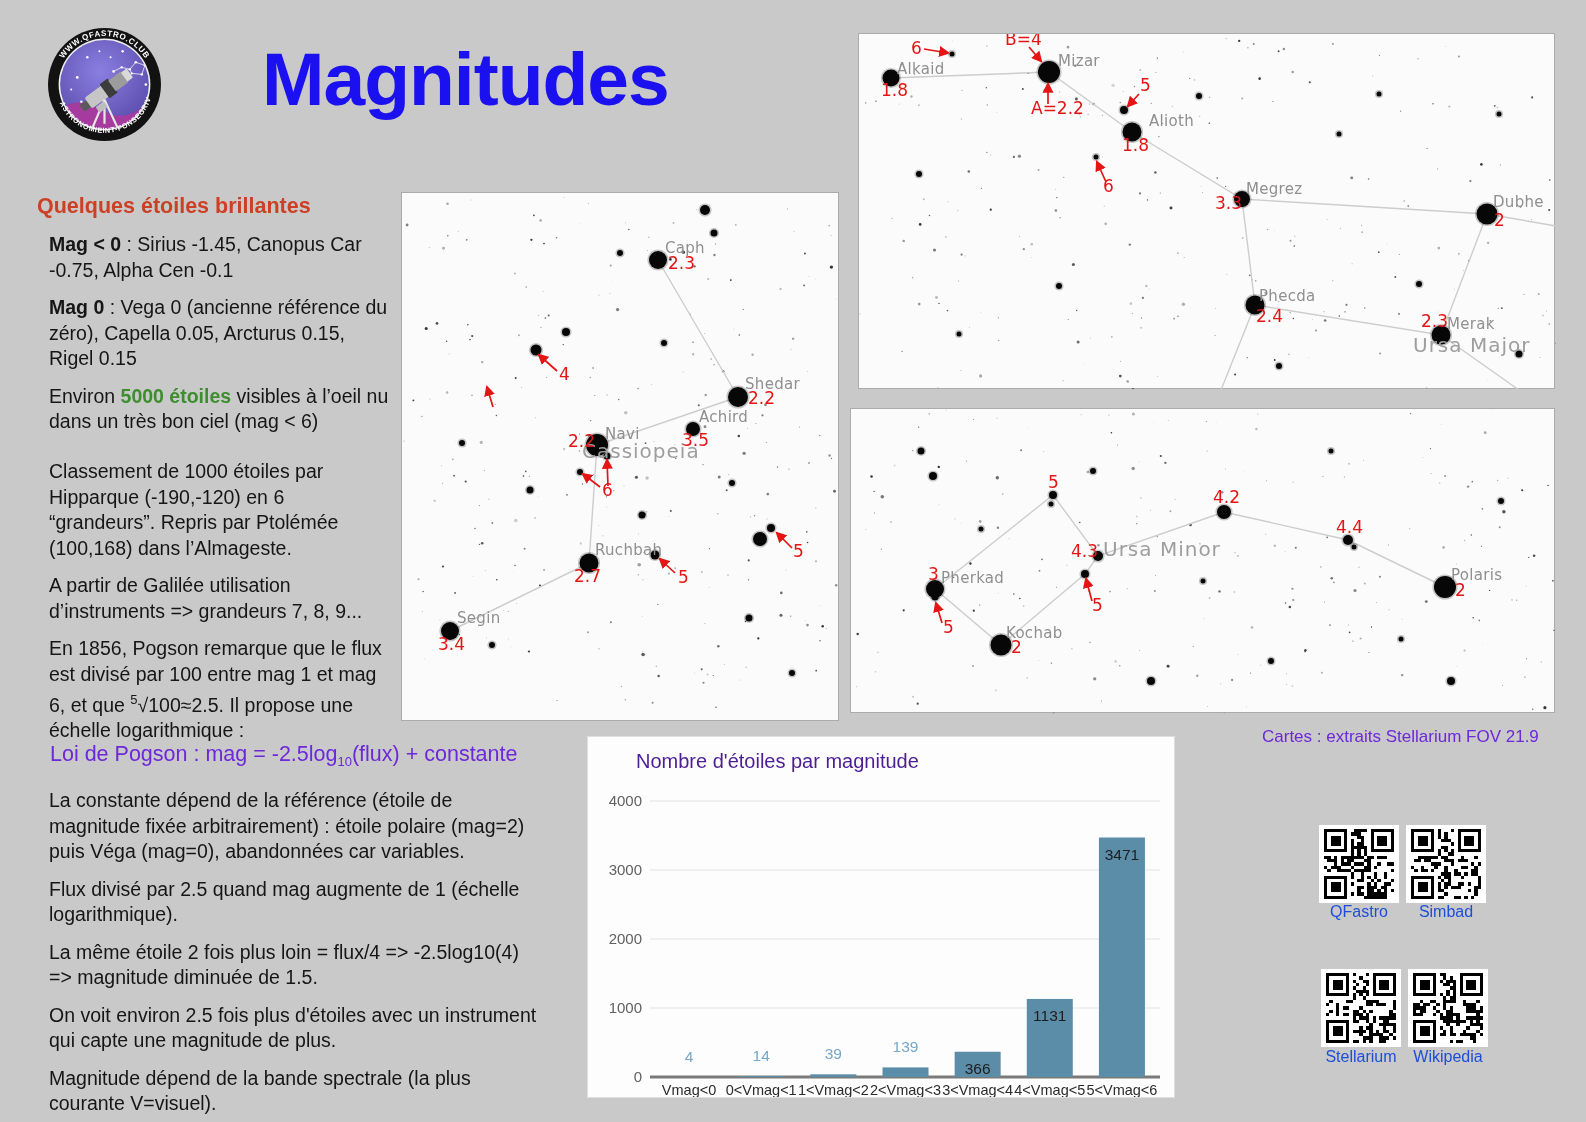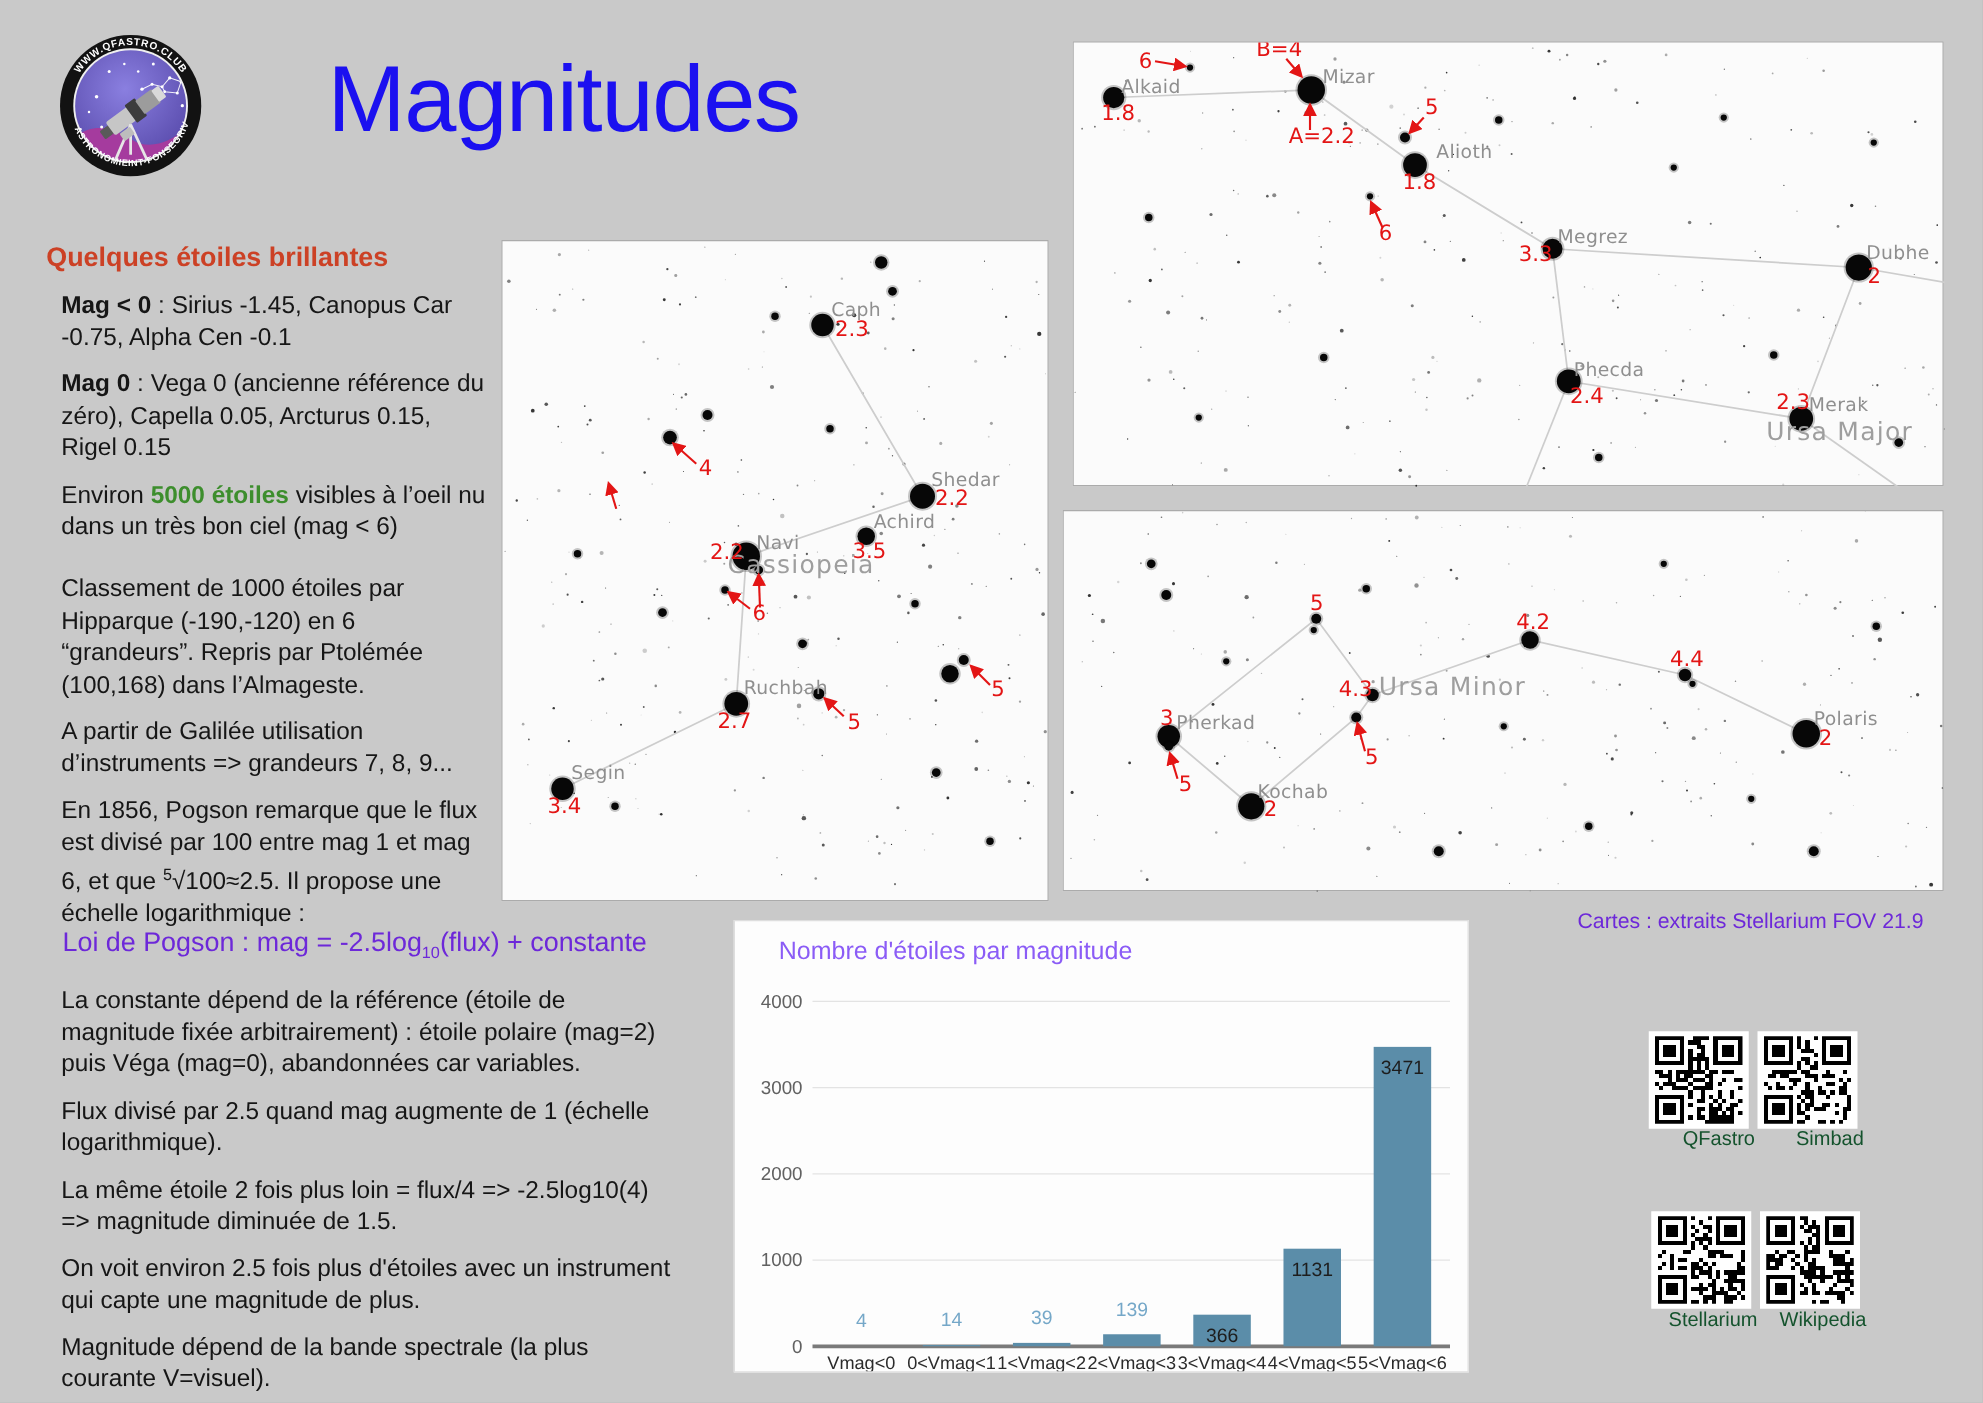--- a/index.html
+++ b/index.html
@@ -1,33 +1,33 @@
 <!DOCTYPE html>
 <html><head>
 <meta charset="utf-8">
 <style>
   *{box-sizing:border-box;margin:0;padding:0}
   html,body{width:1586px;height:1122px}
   body{font-family:"Liberation Sans",sans-serif;background:#b9b9b9}
   .slide{position:relative;width:1586px;height:1122px;background:#c9c9c9;overflow:hidden}
-  .title{position:absolute;left:262px;top:42px;font-size:75px;font-weight:normal;letter-spacing:-1px;color:#1b10f0;line-height:1}
+  .title{position:absolute;left:262px;top:42px;font-size:75px;font-weight:bold;letter-spacing:-1px;color:#1b10f0;line-height:1}
   .textblock{position:absolute;color:#161616;font-size:19.5px;line-height:25.5px}
   .textblock h2{font-size:21.5px;line-height:28px;font-weight:bold;color:#cc4125;margin-bottom:1px}
   .textblock p{margin:12px}
   .b{font-weight:bold}
   .green{font-weight:bold;color:#3d8e2d}
   .pogson-h{font-size:21.5px;line-height:28px;font-weight:normal;color:#6d28d9;padding-left:13px;margin-bottom:1px}
   .pogson-h sub{font-size:13px}
   sup{font-size:13px}
   .panel{position:absolute;background:#fbfbfb;border:1px solid #ababab}
   .chartpanel{background:#fdfdfd;border:1px solid #dedede}
-  .chart-title{position:absolute;left:35px;top:13px;font-size:20px;color:#8b5cf6}
+  .chart-title{position:absolute;left:48px;top:13px;font-size:20px;color:#4c1d95}
   .caption{position:absolute;left:1262px;top:727px;font-size:17px;color:#6d28d9}
   .qr-tile{position:absolute;width:80px;height:78px;background:#fff;display:flex;align-items:center;justify-content:center}
-  .qr-label{position:absolute;width:90px;text-align:right;font-size:16px;color:#14532d}
+  .qr-label{position:absolute;width:90px;text-align:center;font-size:16px;color:#1d4ed8}
   .logo{position:absolute;left:47px;top:27px;width:115px;height:115px}
   svg text{user-select:none}
 </style>
 </head>
 <body>
 
 <div class="slide">
 
   <svg class="logo" viewBox="0 0 114 114">
     <defs>

